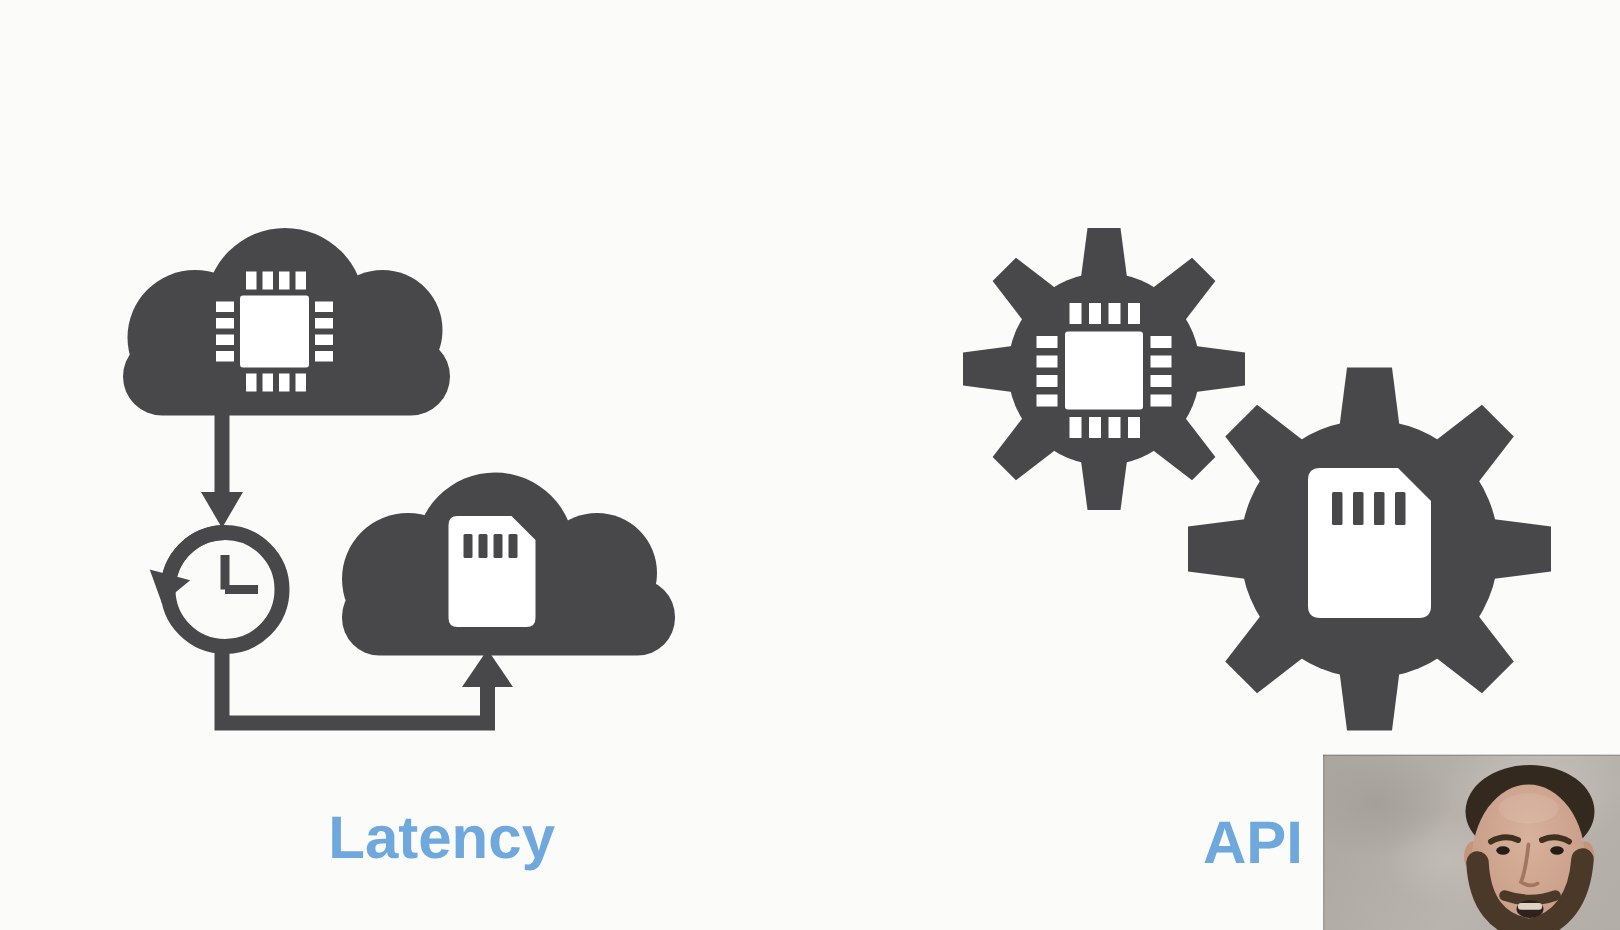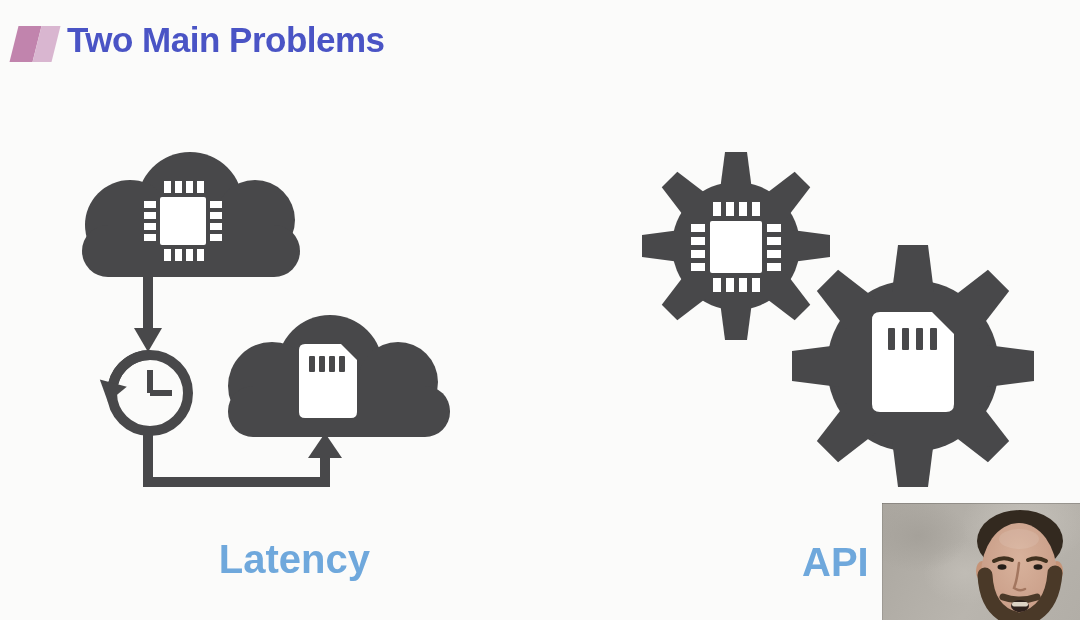--- a/index.html
+++ b/index.html
@@ -45,27 +45,20 @@
     box-shadow:inset 0 1px 0 rgba(0,0,0,.18), inset 1px 0 0 rgba(0,0,0,.10);
     z-index:5;
   }
   .webcam svg{display:block;width:100%;height:100%;}
 </style>
 </head>
 <body>
 
 <div class="stage">
 
-  <div class="slide-header">
-    <span class="bullet">
-        <i class="b1"></i>
-        <i class="b2"></i>
-      </span>
-    <h1 class="slide-title">Two Main Problems</h1>
-  </div>
 
   <svg class="diagram" viewBox="0 0 1080 620" aria-hidden="true">
 
     <g>
       <circle class="ink" cx="190" cy="205" r="53"></circle>
       <circle class="ink" cx="255" cy="220" r="40"></circle>
       <circle class="ink" cx="130" cy="225" r="45"></circle>
       <rect class="ink" x="82" y="225" width="218" height="52" rx="26"></rect>
 
       <rect class="paper" x="160" y="197" width="46" height="48" rx="2"></rect>

